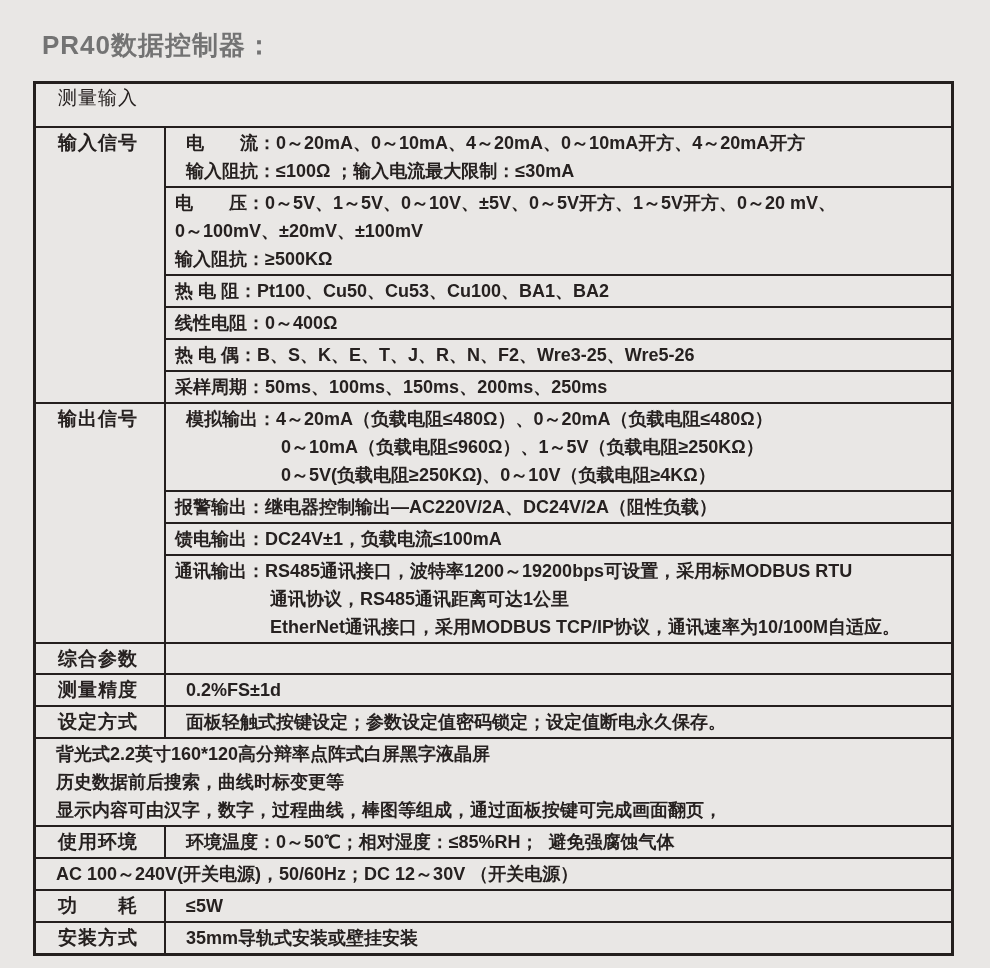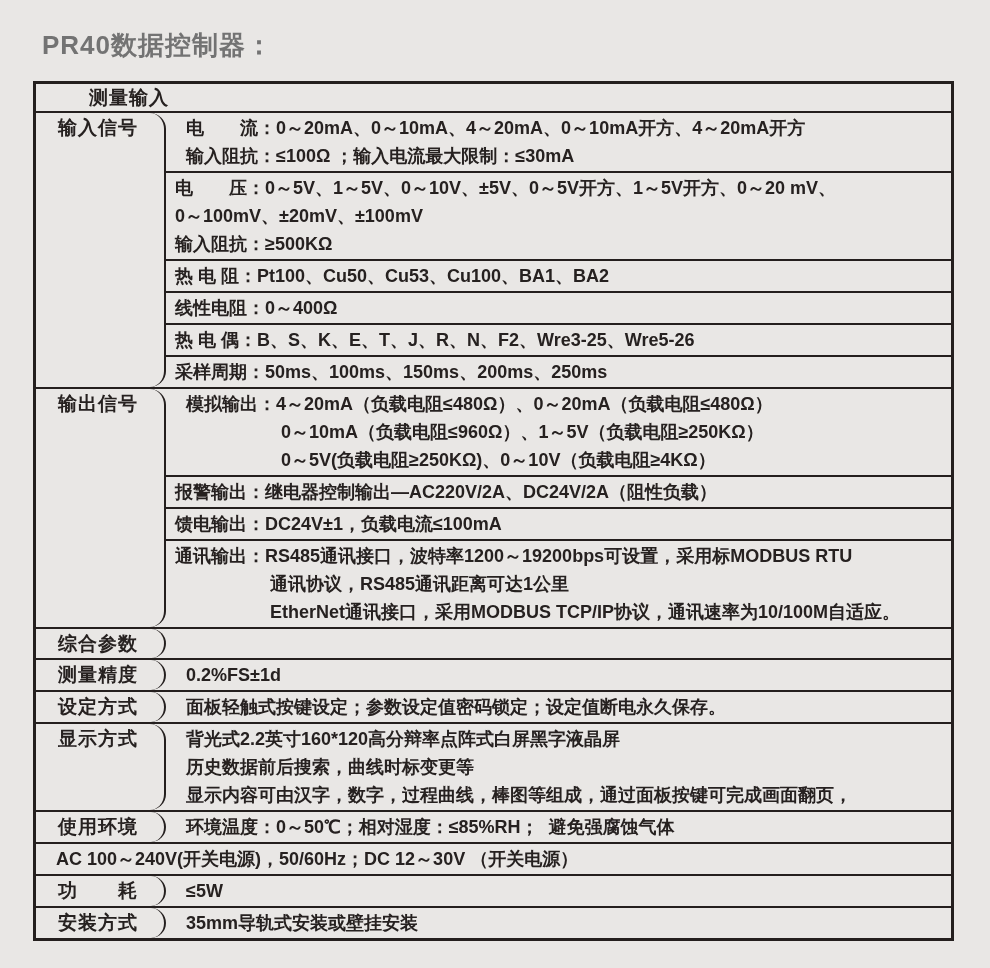--- a/index.html
+++ b/index.html
@@ -31,36 +31,34 @@
     display: flex;
     align-items: stretch;
     border-top: 2px solid #241f1e;
   }
   .row:first-child { border-top: none; }
   .cell { box-sizing: border-box; }
   .cell.full {
     flex: 1;
     padding: 0 0 0 22px;
     font-size: 19px;
-    font-weight: bold;
+    font-weight: normal;
     line-height: 27px;
-    height: 27px;
+    height: 42px;
     letter-spacing: 1px;
-    margin-left: 31px;
   }
   .cell.label {
     width: 130px;
     min-width: 130px;
     border-right: 2px solid #241f1e;
     padding: 1px 0 0 22px;
     font-size: 19px;
     font-weight: bold;
     line-height: 28px;
     letter-spacing: 1px;
-    border-radius: 16px;
   }
   .cell.content {
     flex: 1;
     min-width: 0;
   }
   .sub {
     border-top: 2px solid #241f1e;
     padding: 1px 8px 1px 9px;
   }
   .sub:first-child { border-top: none; padding-left: 20px; }
@@ -152,21 +150,20 @@
     <div class="row">
       <div class="cell label">设定方式</div>
       <div class="cell content">
         <div class="sub">
           <div class="ln">面板轻触式按键设定；参数设定值密码锁定；设定值断电永久保存。</div>
         </div>
       </div>
     </div>
 
     <div class="row">
-      <div class="cell label">显示方式</div>
       <div class="cell content">
         <div class="sub">
           <div class="ln">背光式2.2英寸160*120高分辩率点阵式白屏黑字液晶屏</div>
           <div class="ln">历史数据前后搜索，曲线时标变更等</div>
           <div class="ln">显示内容可由汉字，数字，过程曲线，棒图等组成，通过面板按键可完成画面翻页，</div>
         </div>
       </div>
     </div>
 
     <div class="row">

